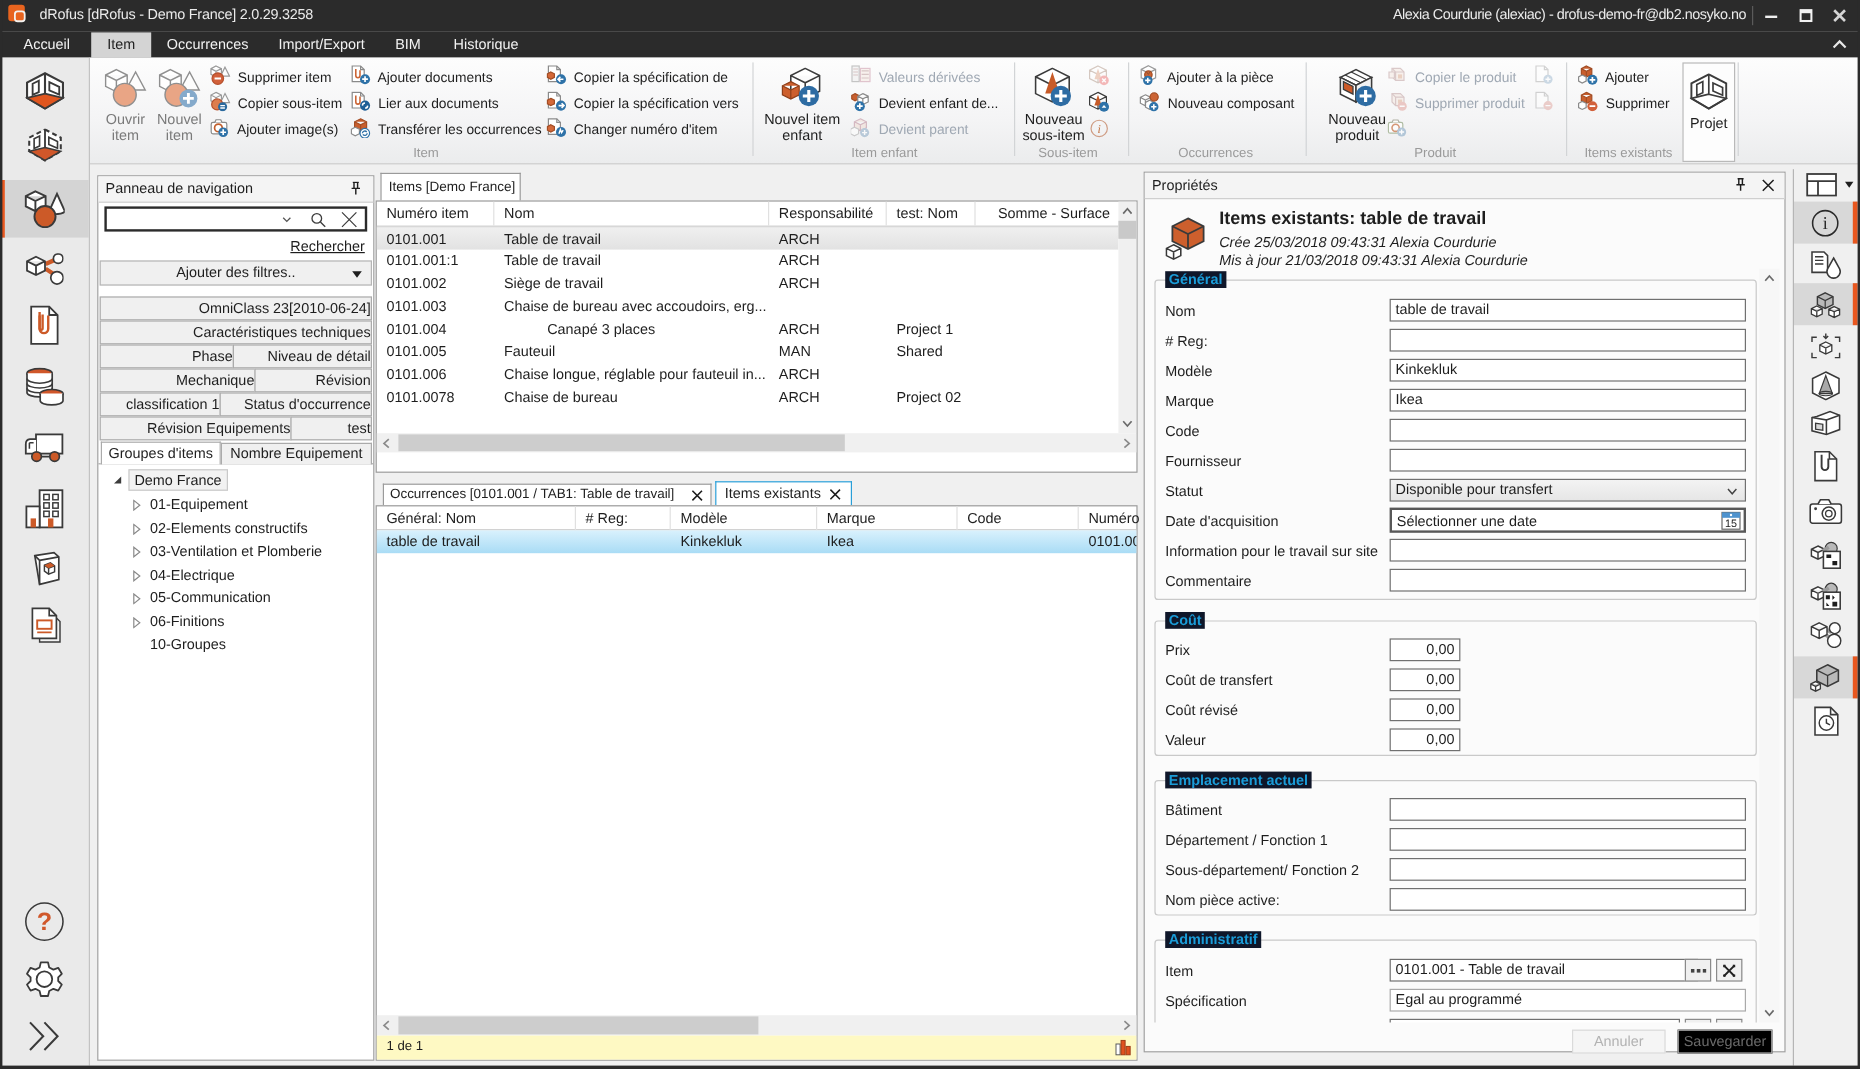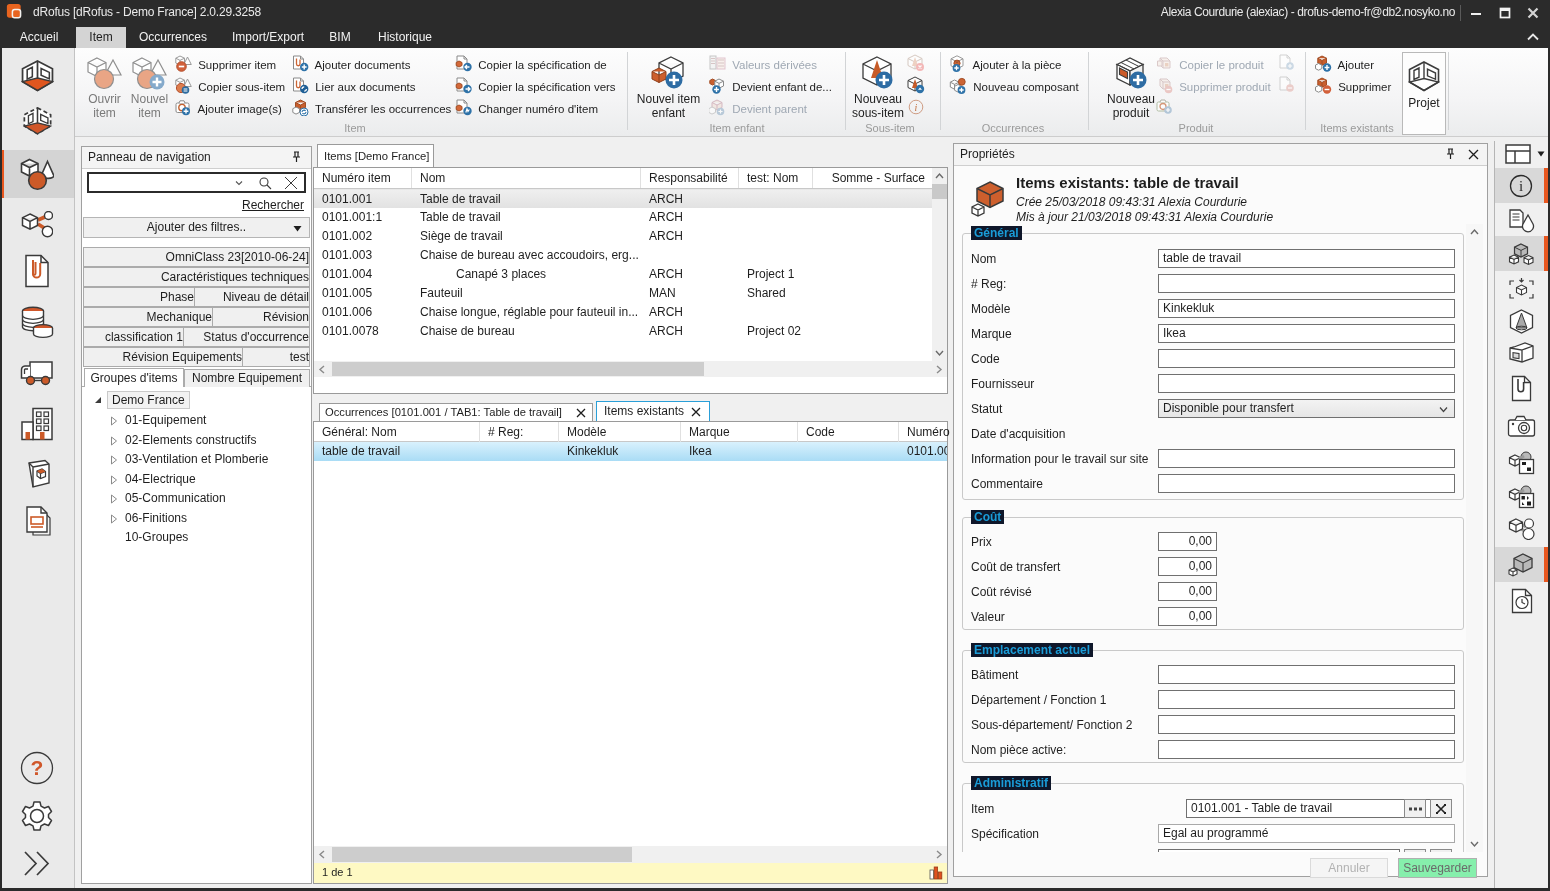--- a/index.html
+++ b/index.html
@@ -665,20 +665,28 @@
     <div class="finput" style="top:205px;"></div>
   <div class="flabel" style="top:231px;">Fournisseur</div>
     <div class="finput" style="top:230px;"></div>
   <div class="flabel" style="top:256px;">Statut</div>
   <div class="finput" style="top:255px;background:linear-gradient(#f3f3f3,#e6e6e6);">Disponible pour transfert
     <svg class="abs" style="right:6px;top:6px;" width="9" height="7" viewBox="0 0 9 7">
         <path d="M1 1.5 L4.5 5.5 L8 1.5" fill="none" stroke="#444" stroke-width="1.2"></path>
       </svg>
   </div>
   <div class="flabel" style="top:281px;">Date d'acquisition</div>
+  <div class="finput" style="top:279px;height:21px;line-height:18px;border:2px solid #585858;">Sélectionner une date
+    <svg class="abs" style="right:2px;top:1px;" width="17" height="16" viewBox="0 0 17 16">
+        <rect x="1" y="1" width="15" height="14" fill="#fff" stroke="#6a6a6a"></rect>
+        <rect x="1" y="1" width="15" height="4.5" fill="#4f93ce"></rect>
+        <circle cx="8.5" cy="3.2" r="1" fill="#fff"></circle>
+        <text x="8.5" y="13" text-anchor="middle" font-size="9" fill="#222" font-family="Liberation Sans">15</text>
+      </svg>
+  </div>
   <div class="flabel" style="top:306px;">Information pour le travail sur site</div>
     <div class="finput" style="top:305px;"></div>
   <div class="flabel" style="top:331px;">Commentaire</div>
     <div class="finput" style="top:330px;"></div>
 
   <div class="gbox" style="left:8px;top:373px;width:502px;height:113px;"></div>
   <div class="glab" style="left:17px;top:366px;">Coût</div>
   <div class="flabel" style="top:389px;">Prix</div>
     <div class="finput" style="top:388px;width:59px;text-align:right;padding-right:4px;">0,00</div>
   <div class="flabel" style="top:414px;">Coût de transfert</div>
@@ -696,21 +704,21 @@
     <div class="finput" style="top:546px;"></div>
   <div class="flabel" style="top:572px;">Sous-département/ Fonction 2</div>
     <div class="finput" style="top:571px;"></div>
   <div class="flabel" style="top:597px;">Nom pièce active:</div>
     <div class="finput" style="top:596px;"></div>
 
   <div class="abs" style="left:0;top:630px;width:533px;height:78px;overflow:hidden;">
     <div class="gbox" style="left:8px;top:9px;width:502px;height:100px;"></div>
     <div class="glab" style="left:17px;top:2px;">Administratif</div>
     <div class="flabel" style="top:26px;">Item</div>
-      <div class="finput" style="top:25px;width:257px;margin-left:28px;">0101.001 - Table de travail</div>
+      <div class="finput" style="top:25px;width:257px;">0101.001 - Table de travail</div>
     <div class="abs" style="left:450px;top:25px;width:22px;height:19px;background:#f0f0f0;border:1px solid #8a8a8a;"><svg style="margin:7px 0 0 4px;" width="13" height="4" viewBox="0 0 13 4">
           <rect x="0" y="0.5" width="3" height="3" fill="#444"></rect>
           <rect x="5" y="0.5" width="3" height="3" fill="#444"></rect>
           <rect x="10" y="0.5" width="3" height="3" fill="#444"></rect>
         </svg></div>
     <div class="abs" style="left:476px;top:25px;width:22px;height:19px;background:#f0f0f0;border:1px solid #8a8a8a;"><svg style="margin:3px 0 0 4px;" width="12" height="12" viewBox="0 0 12 12">
           <path d="M1.5 1.5 L10.5 10.5 M10.5 1.5 L1.5 10.5" stroke="#222" stroke-width="1.6"></path>
           <path d="M1 1 h2 v2 h-2 z M9 1 h2 v2 h-2 z M1 9 h2 v2 h-2 z M9 9 h2 v2 h-2 z" fill="#222"></path>
         </svg></div>
     <div class="flabel" style="top:51px;">Spécification</div>
@@ -722,21 +730,21 @@
 
   <div class="abs" style="left:512px;top:80px;width:17px;height:628px;background:#f7f7f7;">
     <svg class="abs" style="left:4px;top:4px;" width="9" height="8" viewBox="0 0 9 8">
         <path d="M1 6 L4.5 2 L8 6" fill="none" stroke="#6a6a6a" stroke-width="1.4"></path>
       </svg>
     <svg class="abs" style="left:4px;bottom:4px;" width="9" height="8" viewBox="0 0 9 8">
         <path d="M1 2 L4.5 6 L8 2" fill="none" stroke="#6a6a6a" stroke-width="1.4"></path>
       </svg>
   </div>
   <div class="btn" style="left:356px;top:714px;width:78px;color:#b2b2b2;background:#f5f5f5;border:1px solid #dadada;">Annuler</div>
-  <div class="btn" style="left:444px;top:714px;width:79px;color:#6a6a6a;background:#86efac;border:1px solid #b0b0b0;">Sauvegarder</div>
+  <div class="btn" style="left:444px;top:714px;width:79px;color:#6a6a6a;background:#000000;border:1px solid #b0b0b0;">Sauvegarder</div>
 </div>
 <div id="rightbar" class="abs" style="left:1494px; top:141px; width:54px; height:747px; background:#f0f0f0; border-left:1px solid #b5b5b5;">
   <div class="abs" style="left:0;top:27px;width:54px;height:35px;background:#d8d8d8;"></div>
   <div class="abs" style="right:0;top:27px;width:4px;height:35px;background:#e8571f;"></div>
   <div class="abs" style="left:0;top:95px;width:54px;height:35px;background:#d8d8d8;"></div>
   <div class="abs" style="right:0;top:95px;width:4px;height:35px;background:#e8571f;"></div>
   <div class="abs" style="left:0;top:406px;width:54px;height:35px;background:#d8d8d8;"></div>
   <div class="abs" style="right:0;top:406px;width:4px;height:35px;background:#e8571f;"></div>
   <svg class="abs" style="left:10px;top:3px;" width="26" height="20" viewBox="0 0 26 20">
       <rect x="1" y="1" width="24" height="18" fill="#fff" stroke="#3a3a3a" stroke-width="1.5"></rect>

